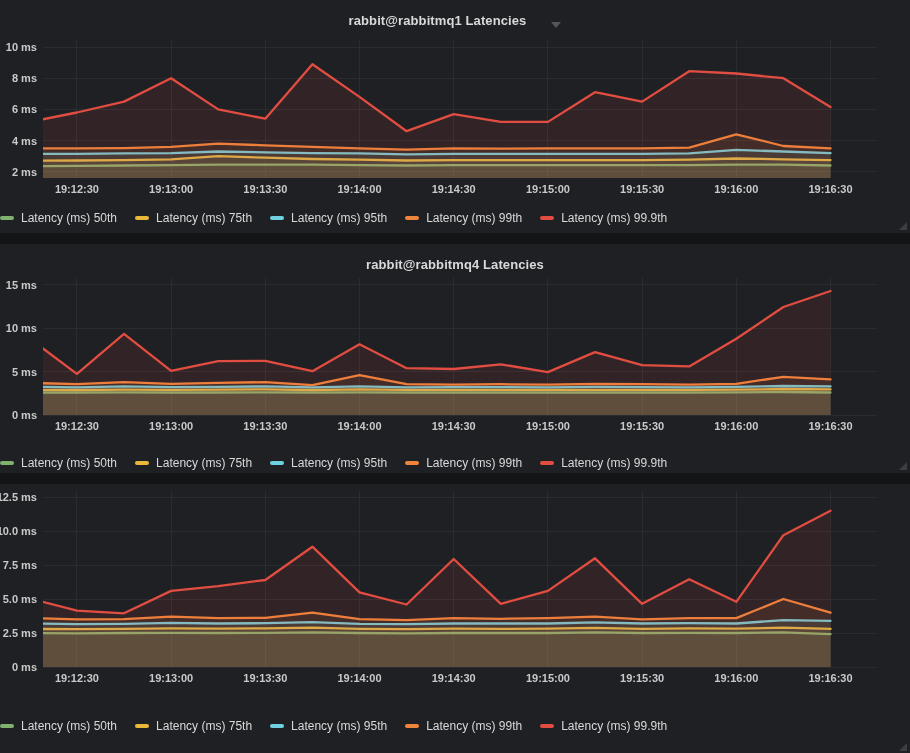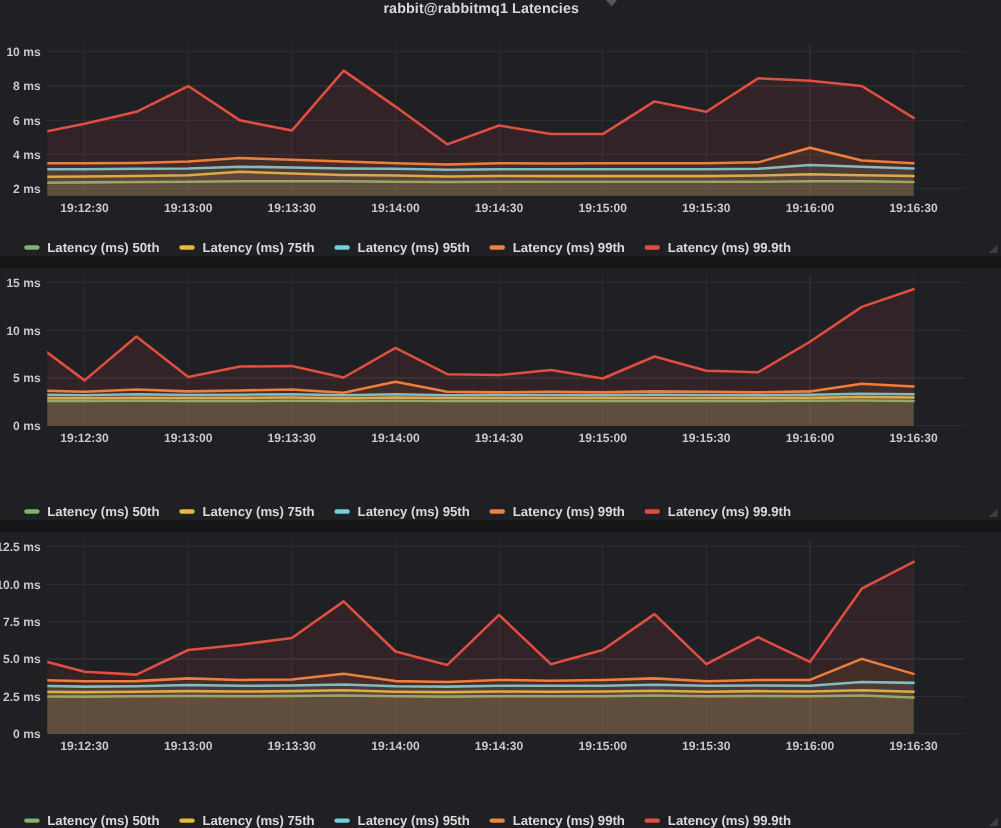--- a/index.html
+++ b/index.html
@@ -15,42 +15,41 @@
   }
   .dashboard{width:910px;height:753px;display:flex;flex-direction:column;}
   .panel{
     position:relative;background:var(--panel-bg);width:910px;
     display:flex;flex-direction:column;flex:0 0 auto;
   }
   .panel.p1{height:233px;margin-bottom:11px;}
   .panel.p2{height:229px;margin-bottom:11px;}
   .panel.p3{height:270px;}
   .panel-header{
-    height:28px;flex:0 0 28px;display:flex;align-items:flex-start;justify-content:center;
+    height:28px;flex:0 0 28px;display:flex;align-items:flex-end;justify-content:center;
     position:relative;
     gap:18px;
   }
   .panel-title{
     color:var(--title-text);font-size:13px;font-weight:bold;cursor:pointer;
     letter-spacing:.1px;
   }
   .caret-icon{
     display:inline-block;width:0;height:0;margin-left:7px;vertical-align:middle;
     border-left:5px solid transparent;border-right:5px solid transparent;
     border-top:6px solid #54565b;cursor:pointer;
   }
   .chart{width:910px;flex:0 0 auto;}
   .p1 .chart{height:170px;}
   .p2 .chart{height:177px;}
   .p3 .chart{height:205px;}
   .chart svg{display:block;}
   .legend{
-    flex:1 1 auto;display:flex;align-items:flex-end;flex-wrap:wrap;
-    padding:4px 0 0 22px;
-    font-weight:bold;
+    flex:1 1 auto;display:flex;align-items:center;flex-wrap:wrap;
+    padding:4px 0 0 0;
   }
   .p3 .legend{padding-top:8px;}
   .legend-item{
     display:flex;align-items:center;margin-right:18px;cursor:pointer;
     color:var(--title-text);font-size:12px;line-height:16px;
   }
   .legend-marker{
     display:inline-block;width:14px;height:4px;border-radius:2px;margin-right:7px;
   }
   .resize-handle{
@@ -136,20 +135,23 @@
         </span>
         <span class="legend-item">
           <span class="legend-marker" style="background: rgb(226, 77, 66);"></span>
           <span>Latency (ms) 99.9th</span>
         </span>
       </div>
     <span class="resize-handle"></span>
   </section>
 
   <section class="panel p2">
+    <header class="panel-header">
+      <span class="panel-title">rabbit@rabbitmq4 Latencies</span>
+    </header>
     <div class="chart">
         <svg width="910" height="177" viewBox="0 0 910 177">
           <defs>
             <clipPath id="clip1">
               <rect x="43" y="0" width="834" height="177"></rect>
             </clipPath>
           </defs>
           <line x1="76.91265060240963" y1="6" x2="76.91265060240963" y2="143" stroke="#2b2c30" stroke-width="1" shape-rendering="crispEdges"></line>
           <text x="76.91265060240963" y="158" fill="#c8c9ca" font-size="11" font-weight="bold" text-anchor="middle">19:12:30</text>
           <line x1="171.11445783132527" y1="6" x2="171.11445783132527" y2="143" stroke="#2b2c30" stroke-width="1" shape-rendering="crispEdges"></line>

